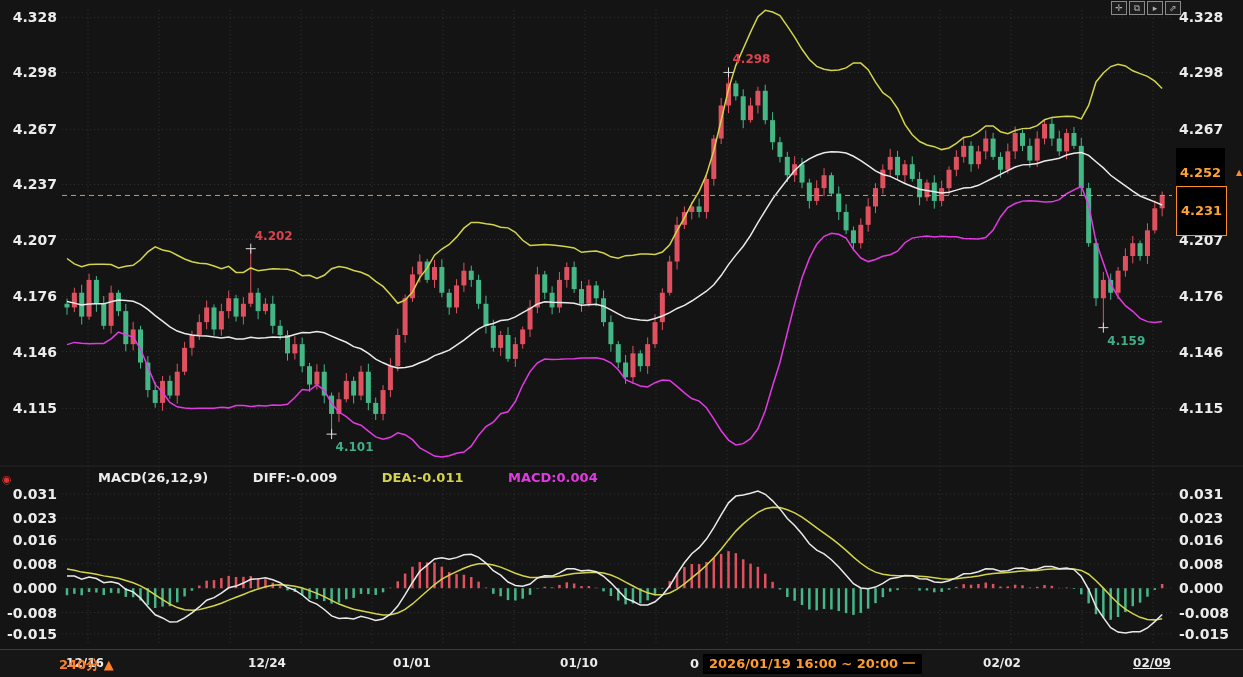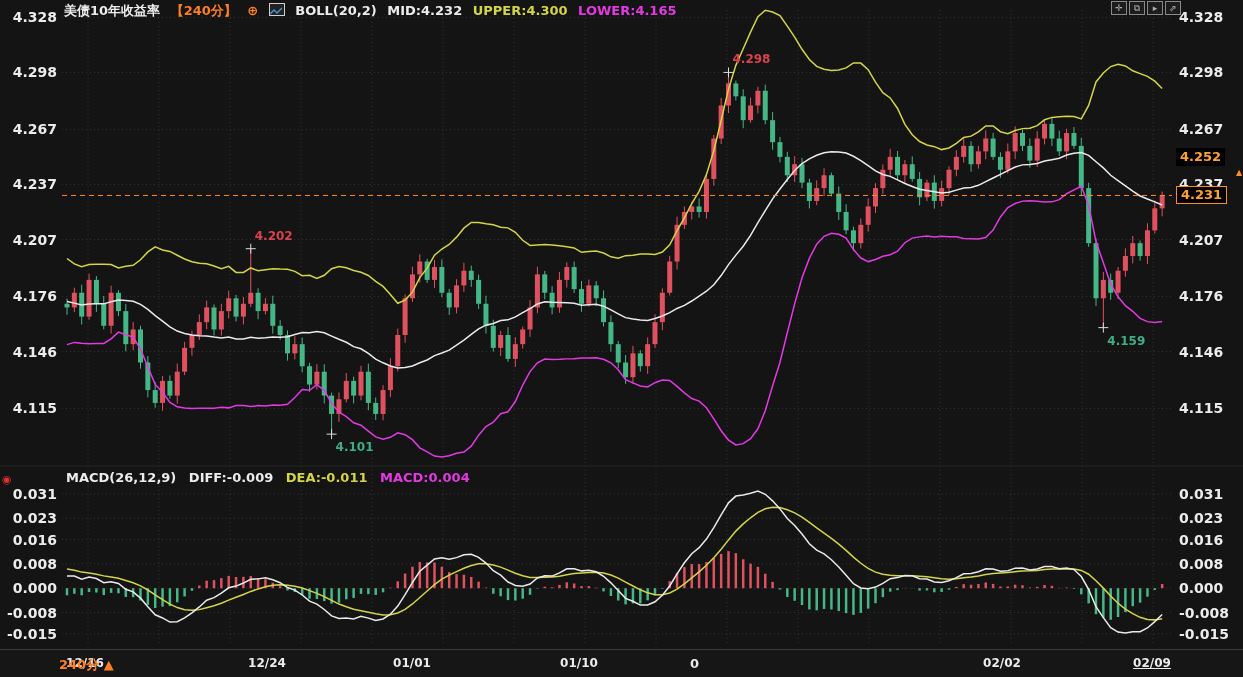--- a/index.html
+++ b/index.html
@@ -11,30 +11,30 @@
   .hdr span{margin-right:6px;}
   .tf{color:#ff7e26;}
   .plus{color:#ff7e26;font-weight:700;}
   .upper{color:#d4d44a;}
   .lower{color:#e23ae2;}
   .mini-icon{display:inline-block;width:14px;height:11px;border:1px solid #cfcfcf;background:#222;vertical-align:-1px;}
   #toolbar{position:absolute;left:1111px;top:1px;white-space:nowrap;}
   .tbtn{display:inline-block;width:14px;height:12px;line-height:12px;margin-right:2px;border:1px solid #8a8a8a;
         color:#b0b0b0;background:#1d1d1d;font-size:9px;text-align:center;vertical-align:top;}
   .macdhdr{position:absolute;top:470px;left:66px;font-size:13px;font-weight:600;color:#ececec;white-space:nowrap;}
-  .macdhdr span{margin-right:8px;}
+  .macdhdr span{margin-right:8px;margin-left:32px;}
   .dea{color:#d4d44a;}
   .macdv{color:#e23ae2;}
   .macd-dot{position:absolute;left:2px;top:473px;color:#e03030;font-size:11px;}
   .yl{position:absolute;font-size:14px;font-weight:600;color:#ececec;line-height:18px;}
   .yl.left{left:0;width:57px;text-align:right;}
   .yl.right{left:1179px;}
   .anno{position:absolute;font-size:12px;font-weight:700;white-space:nowrap;}
   .tag{position:absolute;left:1176px;background:#000;color:#ffa335;font-size:13px;font-weight:700;
-       padding:0 4px;line-height:18px;}
+       padding:16px 4px;line-height:18px;}
   .tag.boxed{border:1px solid #ff8c2a;line-height:16px;}
   .axis-arrow{position:absolute;left:1236px;color:#ff8c2a;font-size:8px;}
   #bottombar{position:absolute;left:0;top:649px;width:1243px;height:28px;background:#161616;border-top:1px solid #3c3c3c;}
   .xdate{position:absolute;top:656px;width:70px;text-align:center;font-size:12px;font-weight:700;color:#ececec;}
   .tf-bottom{position:absolute;left:16px;top:656px;font-size:13px;font-weight:700;color:#ff7e26;pointer-events:auto;margin-left:43px;}
   .xzero{position:absolute;left:690px;top:656px;font-size:13px;font-weight:700;color:#ececec;}
   .xhl{position:absolute;left:703px;top:654px;background:#000;color:#ff9c2e;font-size:13px;font-weight:600;
        padding:1px 6px;white-space:nowrap;}
   .watermark{position:absolute;right:8px;bottom:8px;font-size:40px;font-weight:600;color:#c3c8cd;
              letter-spacing:2px;text-shadow:0 0 6px rgba(220,225,230,.45);}
@@ -584,39 +584,28 @@
       <div class="tag boxed" style="top: 186.443px;">4.231</div>
       <div class="axis-arrow" style="top: 168.41px;">▲</div>
       <div class="xdate" style="left: 50px;">12/16</div>
       <div class="xdate" style="left: 232px;">12/24</div>
       <div class="xdate" style="left: 377px;">01/01</div>
       <div class="xdate" style="left: 544px;">01/10</div>
       <div class="xdate" style="left: 967px;">02/02</div>
       <div class="xdate" style="left: 1117px; text-decoration: underline;">02/09</div>
     </div>
 
-  <div class="hdr">
-    <span>美债10年收益率</span>
-    <span class="tf">【240分】</span>
-    <span class="plus">⊕</span>
-    <span class="mini-icon"><svg width="12" height="9" viewBox="0 0 12 9">
-          <polyline points="0,7 4,3 7,6 12,1" fill="none" stroke="#4a90d9" stroke-width="1.5"></polyline>
-        </svg></span>
-    <span>BOLL(20,2)</span>
-    <span>MID:4.232</span>
-    <span class="upper">UPPER:4.300</span>
-    <span class="lower">LOWER:4.165</span>
-  </div>
 
   <div id="toolbar"><span class="tbtn">✛</span><span class="tbtn">⧉</span><span class="tbtn">▸</span><span class="tbtn">⇗</span></div>
 
   <span class="macd-dot">◉</span>
   <div class="macdhdr">
     <span>MACD(26,12,9)</span>
     <span>DIFF:-0.009</span>
     <span class="dea">DEA:-0.011</span>
     <span class="macdv">MACD:0.004</span>
   </div>
 
   <div class="tf-bottom"><span>240分</span> <span>▲</span></div>
   <div class="xzero">0</div>
+  <div class="xhl">2026/01/19 16:00 ~ 20:00 一</div>
 
 </div>
 
 </body></html>

